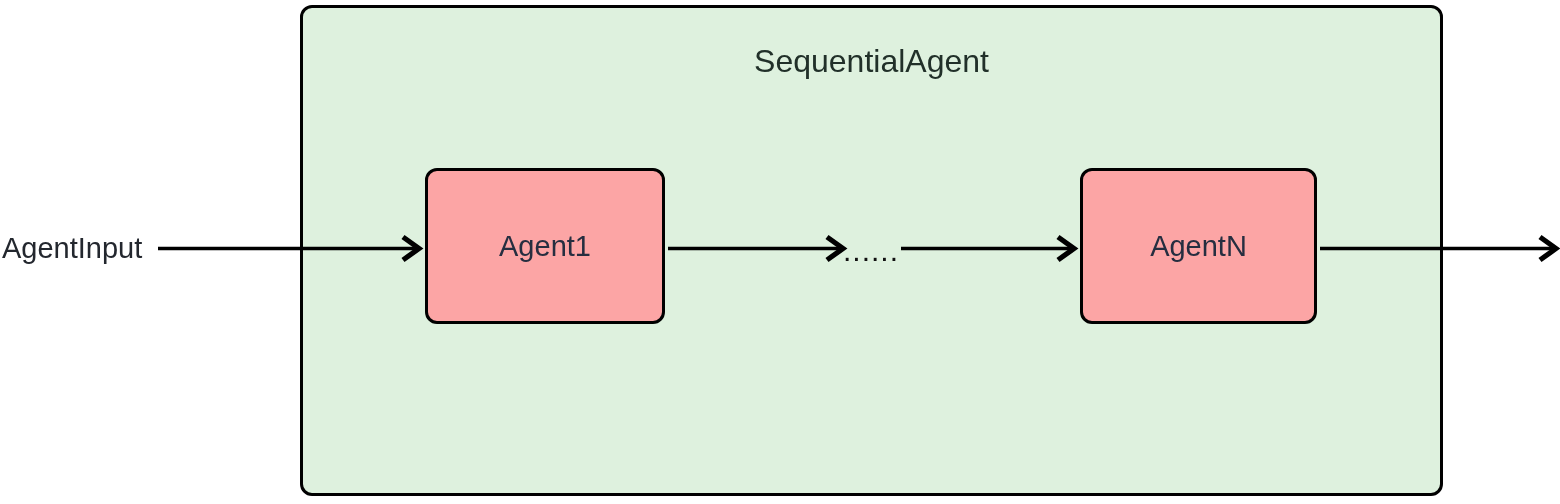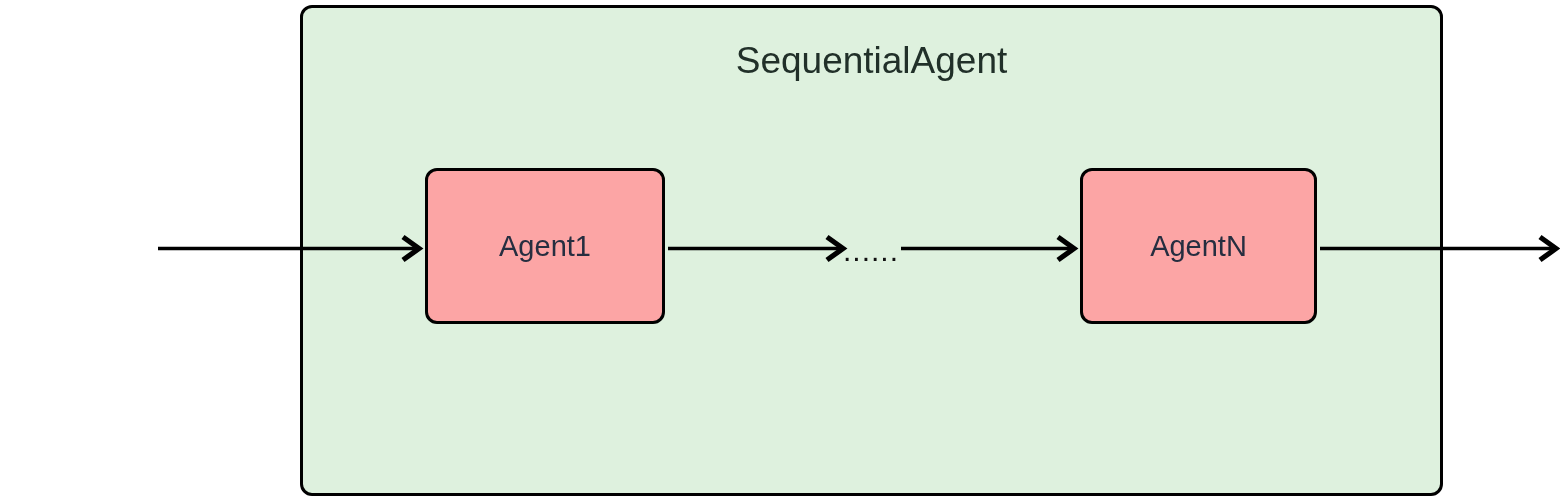--- a/index.html
+++ b/index.html
@@ -25,21 +25,21 @@
     background: #def1de;
     border: 3px solid #000000;
     border-radius: 12px;
   }
   .cluster-title {
     position: absolute;
     top: 36px;
     left: 0;
     right: 0;
     text-align: center;
-    font-size: 37px;
+    font-size: 32px;
     line-height: 34px;
     color: #213029;
   }
   .node {
     position: absolute;
     box-sizing: border-box;
     background: #fca5a5;
     border: 3px solid #000000;
     border-radius: 12px;
     display: flex;
@@ -110,20 +110,21 @@
   </div>
 
   <div class="node node-agent1">
     <span>Agent1</span>
   </div>
 
   <div class="node node-agentn">
     <span>AgentN</span>
   </div>
 
+  <div class="input-label">AgentInput</div>
 
   <div class="ellipsis-label">......</div>
 
   <svg class="arrows" width="1560" height="504" viewBox="0 0 1560 504">
     <g>
       <line x1="158" y1="248.5" x2="416" y2="248.5"></line>
       <polyline points="403,237 419,248.5 403,260"></polyline>
     </g>
     <g>
       <line x1="668" y1="248.5" x2="840" y2="248.5"></line>

